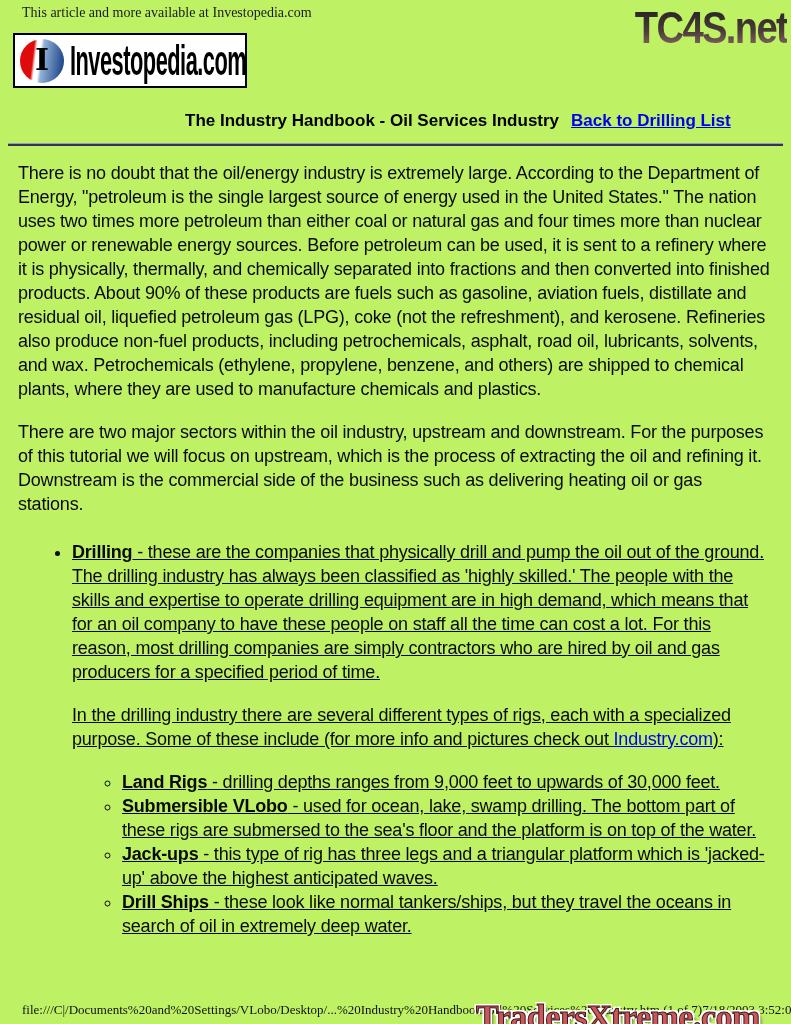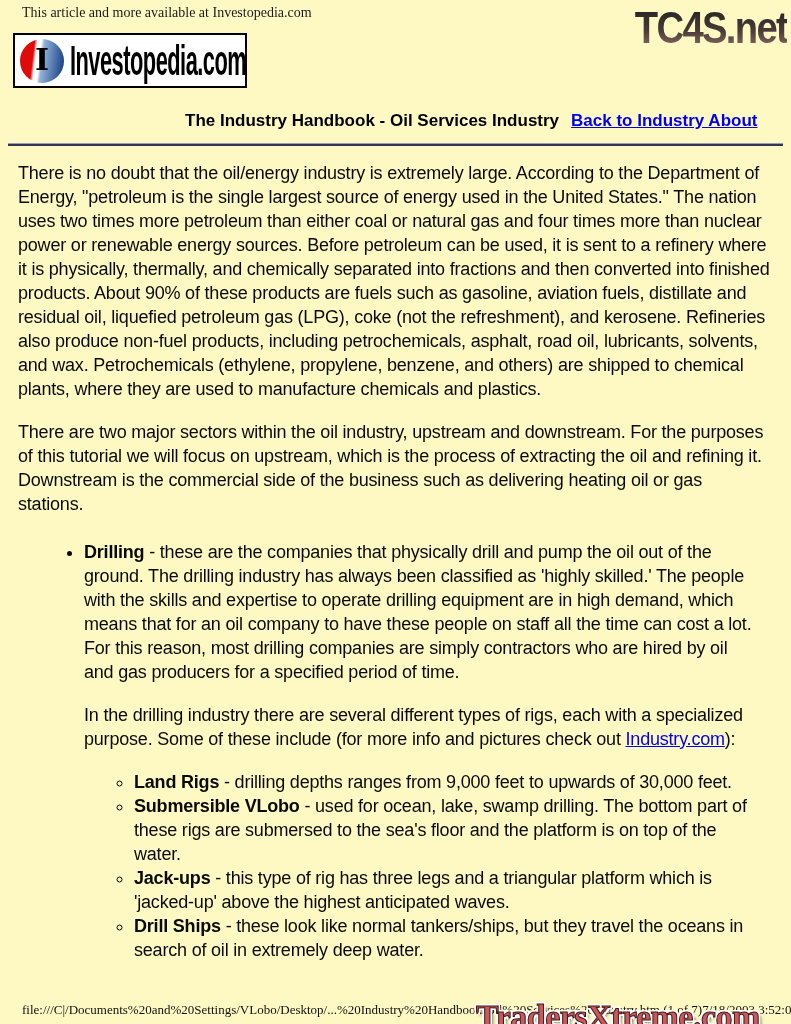--- a/index.html
+++ b/index.html
@@ -2,21 +2,21 @@
 <html><head>
 <meta charset="utf-8">
 <style>
   * { box-sizing: border-box; }
   html, body { margin: 0; padding: 0; background: #e8e8e8; }
   .page {
     position: relative;
     width: 791px;
     height: 1024px;
     margin: 0 auto;
-    background: #fef9c3;
+    background: #bef264;
     overflow: hidden;
     font-family: "Liberation Sans", sans-serif;
     color: #0a0a0a;
   }
 
   
   .tagline {
     position: absolute;
     top: 5px; left: 22px;
     font-family: "Liberation Serif", serif;
@@ -114,21 +114,21 @@
   .section-heading {
     font-weight: bold;
     margin: 0;
   }
   .section-intro { margin: 0; }
   ul.main-list {
     list-style: disc;
     margin: 24px 0 0 0;
     padding-left: 54px;
   }
-  ul.main-list > li { margin: 12px; }
+  ul.main-list > li { margin: 0; text-decoration: underline; }
   .li-para { margin: 0 0 19px 0; }
   .li-para-last { margin: 0; }
   ul.sub-list {
     list-style: circle;
     margin: 3px 0 0 0;
     padding-left: 50px;
   }
   ul.sub-list > li { margin: 0; }
   b.term { font-weight: bold; }
   a.inline-link {
@@ -191,21 +191,21 @@
   <div class="logo-box">
     <div class="logo-circle">
       <span class="logo-i">I</span>
     </div>
     <div class="logo-text">Investopedia.com</div>
   </div>
 
   <div class="wm-tc4s">TC4S.net</div>
 
   <div class="title-row">
-    <span class="doc-title">The Industry Handbook - Oil Services Industry</span><span class="back-link">Back to Industry About</span>
+    <span class="doc-title">The Industry Handbook - Oil Services Industry</span><span class="back-link">Back to Drilling List</span>
   </div>
   <div class="rule"></div>
 
   <div class="content">
     <p>There is no doubt that the oil/energy industry is extremely large. According to the Department of Energy, "petroleum is the single largest source of energy used in the United States." The nation uses two times more petroleum than either coal or natural gas and four times more than nuclear power or renewable energy sources. Before petroleum can be used, it is sent to a refinery where it is physically, thermally, and chemically separated into fractions and then converted into finished products. About 90% of these products are fuels such as gasoline, aviation fuels, distillate and residual oil, liquefied petroleum gas (LPG), coke (not the refreshment), and kerosene. Refineries also produce non-fuel products, including petrochemicals, asphalt, road oil, lubricants, solvents, and wax. Petrochemicals (ethylene, propylene, benzene, and others) are shipped to chemical plants, where they are used to manufacture chemicals and plastics.</p>
     <p>There are two major sectors within the oil industry, upstream and downstream. For the purposes of this tutorial we will focus on upstream, which is the process of extracting the oil and refining it. Downstream is the commercial side of the business such as delivering heating oil or gas stations.</p>
 
 
     <ul class="main-list">
       <li>

